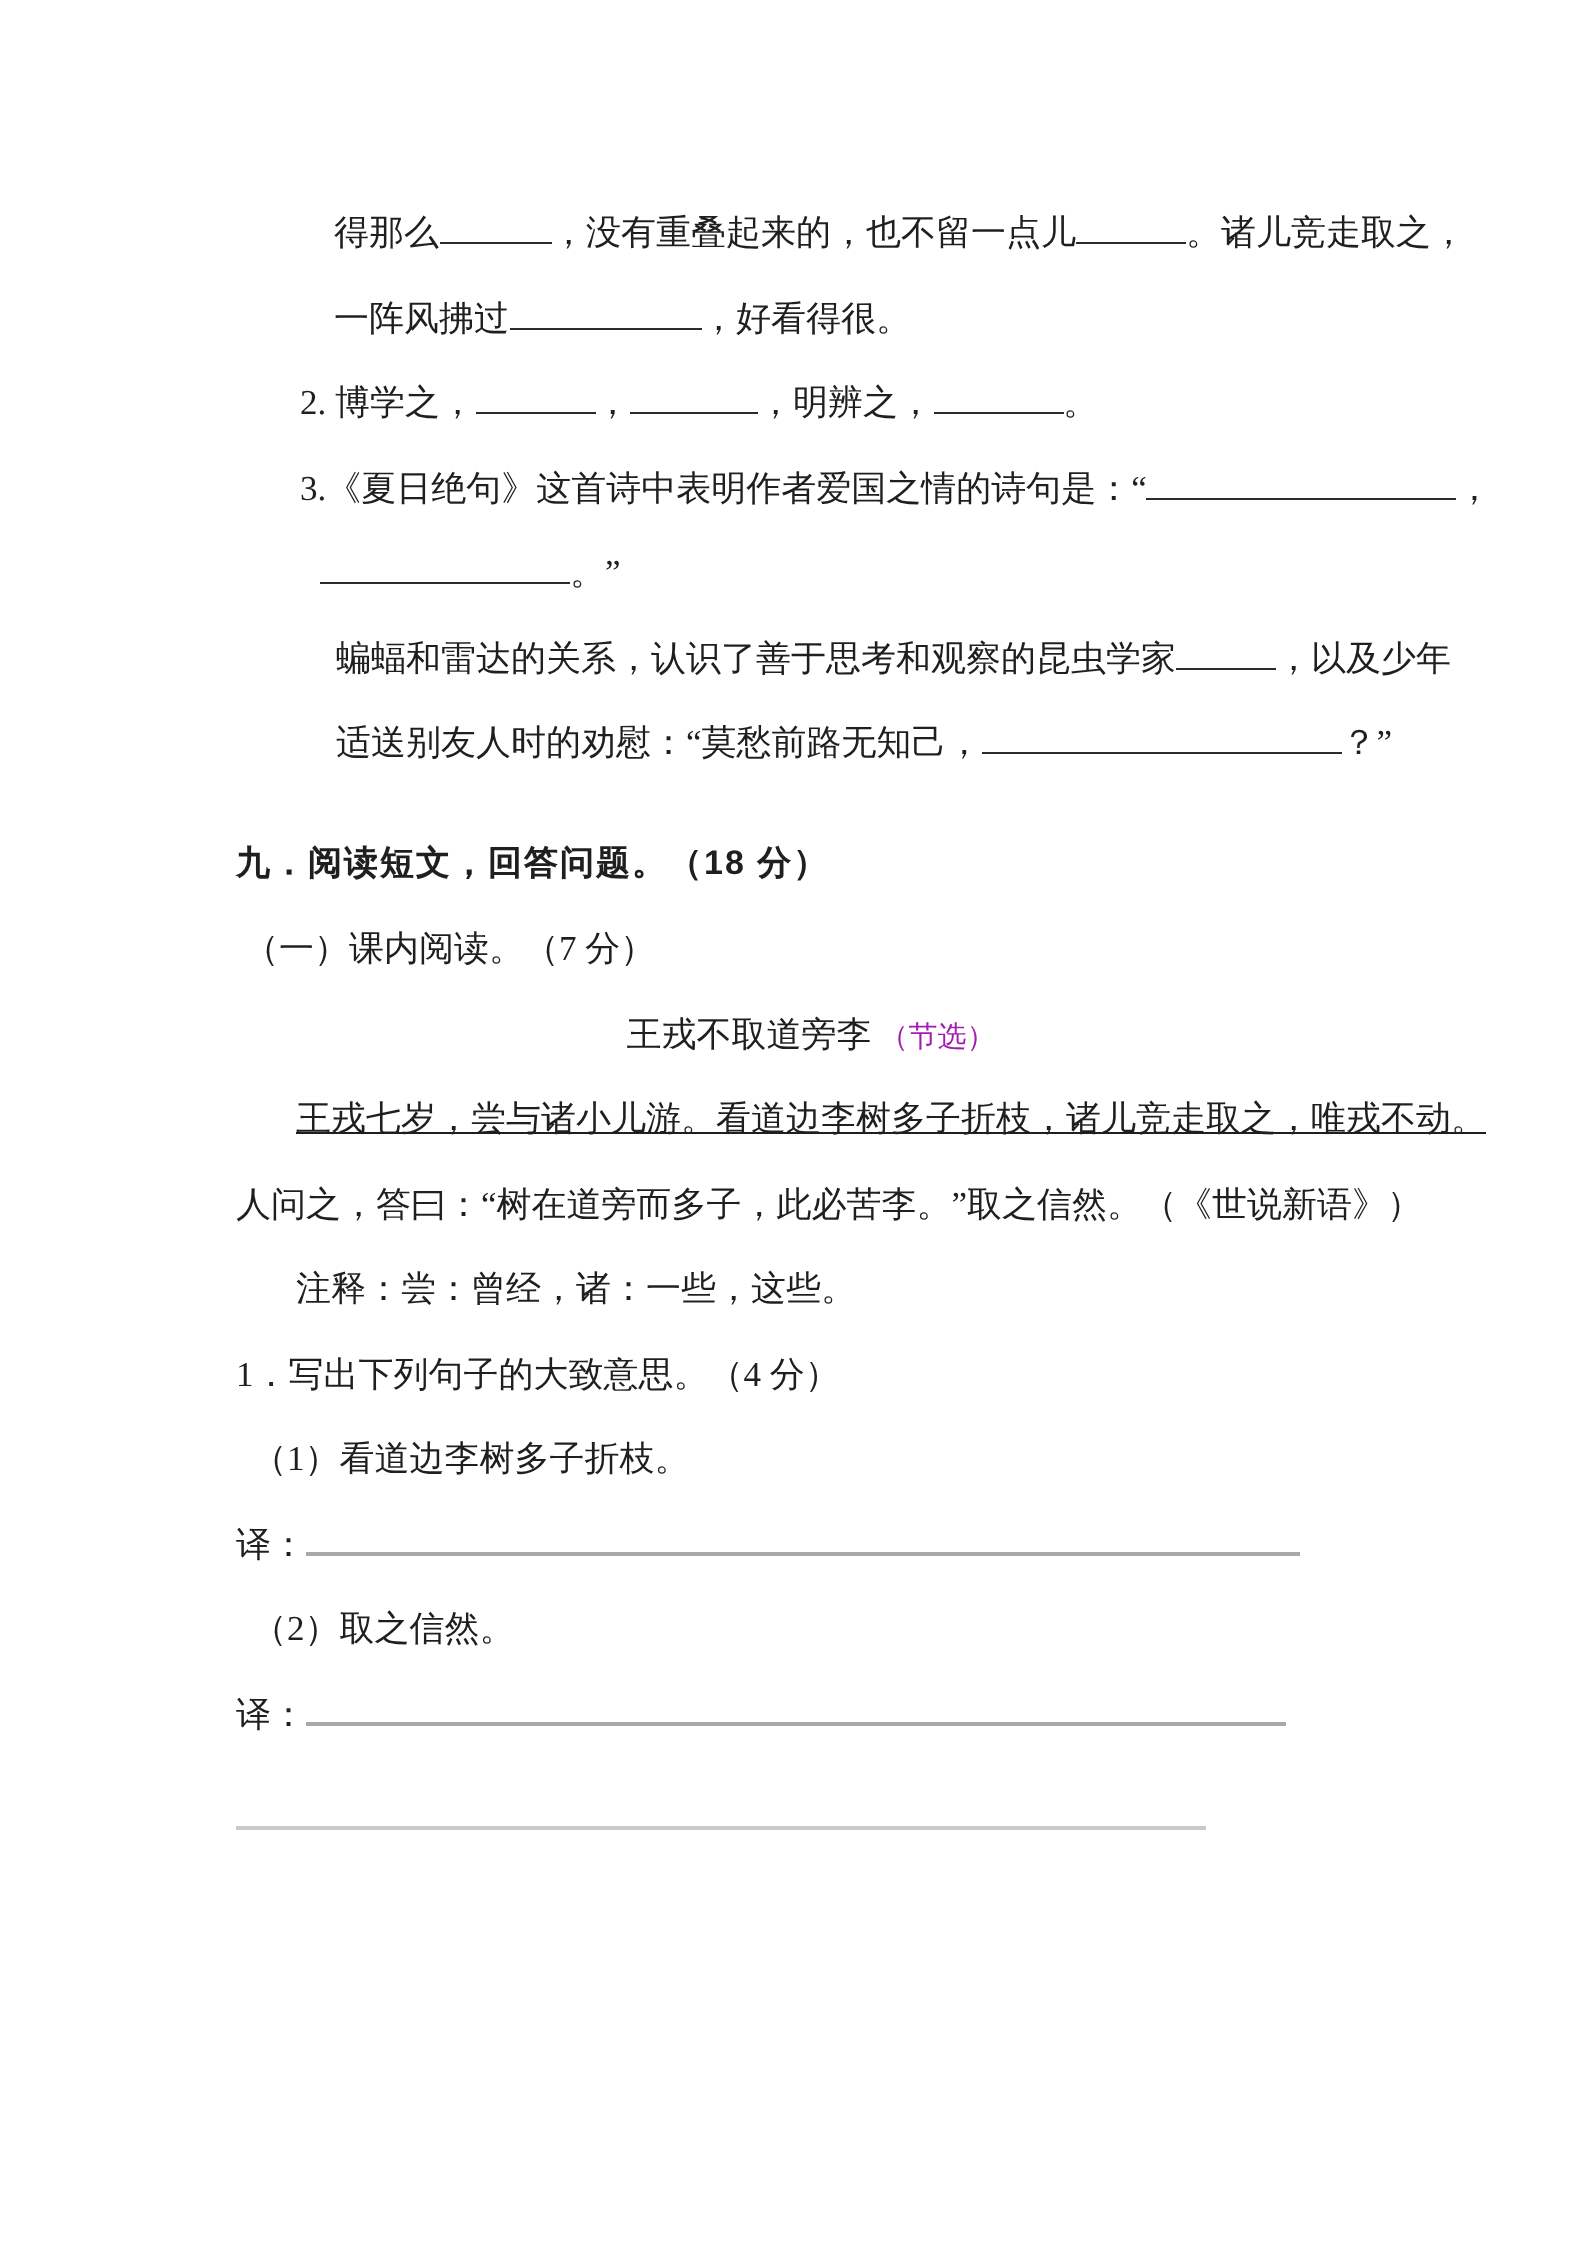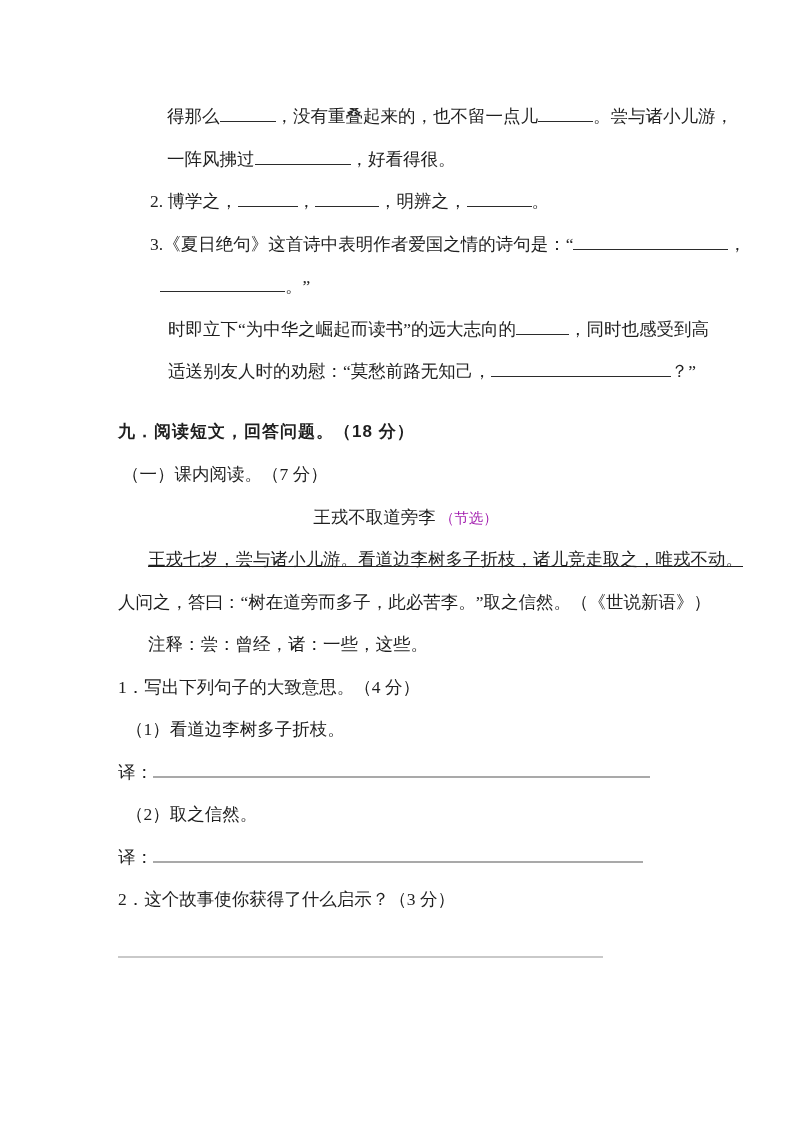--- a/index.html
+++ b/index.html
@@ -50,34 +50,33 @@
   }
   .blank.rule {
     border-bottom: 2.5px solid var(--rule-color, #c9c9c9);
   }
 </style>
 </head>
 <body>
 
 <div class="page">
   <div class="content">
-      <div class="line" style="padding-left: 49px;"><span>得那么</span><span class="blank" style="width: 56px;"></span><span>，没有重叠起来的，也不留一点儿</span><span class="blank" style="width: 55px;"></span><span>。尝与诸小儿游，</span></div>
+      <div class="line" style="padding-left: 49px;"><span>得那么</span><span class="blank" style="width: 56px;"></span><span>，没有重叠起来的，也不留一点儿</span><span class="blank" style="width: 55px;"></span><span>。诸儿竞走取之，</span></div>
       <div class="line" style="padding-left: 49px;"><span>一阵风拂过</span><span class="blank" style="width: 96px;"></span><span>，好看得很。</span></div>
       <div class="line" style="padding-left: 32px;"><span>2. 博学之，</span><span class="blank" style="width: 60px;"></span><span>，</span><span class="blank" style="width: 64px;"></span><span>，明辨之，</span><span class="blank" style="width: 65px;"></span><span>。</span></div>
       <div class="line" style="padding-left: 32px;"><span>3.《夏日绝句》这首诗中表明作者爱国之情的诗句是：“</span><span class="blank" style="width: 155px;"></span><span>，</span></div>
       <div class="line" style="padding-left: 42px;"><span class="blank" style="width: 125px;"></span><span>。”</span></div>
-      <div class="line" style="padding-left: 50px;"><span>时即立下“为中华之崛起而读书”的远大志向的</span><span class="blank" style="width: 53px;"></span><span>，同时也感受到高</span></div>
+      <div class="line" style="padding-left: 50px;"><span>蝙蝠和雷达的关系，认识了善于思考和观察的昆虫学家</span><span class="blank" style="width: 50px;"></span><span>，以及少年</span></div>
       <div class="line" style="padding-left: 50px; text-align: center;"><span>适送别友人时的劝慰：“莫愁前路无知己，</span><span class="blank" style="width: 180px;"></span><span>？”</span></div>
       <div class="line heading" style="margin-top: 18px;"><span>九．阅读短文，回答问题。（18 分）</span></div>
       <div class="line" style="padding-left: 4px;"><span>（一）课内阅读。（7 分）</span></div>
       <div class="line center"><span>王戎不取道旁李</span><span class="small">（节选）</span></div>
       <div class="line" style="padding-left: 30px; text-decoration: underline;"><span>王戎七岁，尝与诸小儿游。看道边李树多子折枝，诸儿竞走取之，唯戎不动。</span></div>
       <div class="line"><span>人问之，答曰：“树在道旁而多子，此必苦李。”取之信然。（《世说新语》）</span></div>
       <div class="line" style="padding-left: 30px;"><span>注释：尝：曾经，诸：一些，这些。</span></div>
       <div class="line"><span>1．写出下列句子的大致意思。（4 分）</span></div>
       <div class="line" style="padding-left: 8px;"><span>（1）看道边李树多子折枝。</span></div>
       <div class="line"><span>译：</span><span class="blank gray" style="width: 497px;"></span></div>
       <div class="line" style="padding-left: 8px;"><span>（2）取之信然。</span></div>
       <div class="line"><span>译：</span><span class="blank gray" style="width: 490px;"></span></div>
-      <div class="line"><span>2．这个故事使你获得了什么启示？（3 分）</span></div>
       <div class="line" style="margin-top: 10px;"><span class="blank rule" style="width: 485px;"></span></div>
     </div>
 </div>
 
 </body></html>

